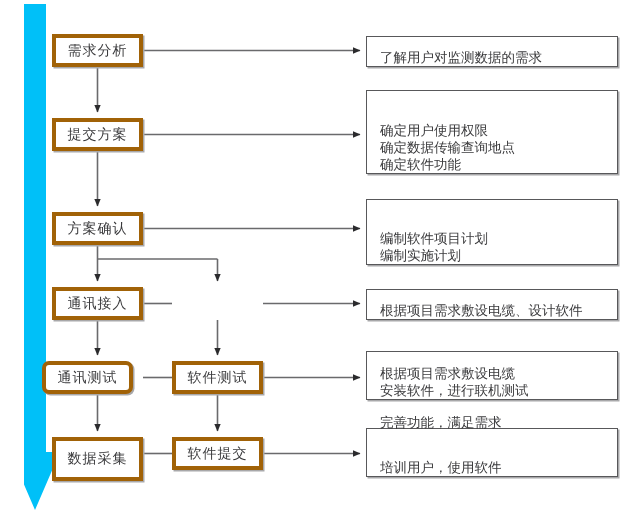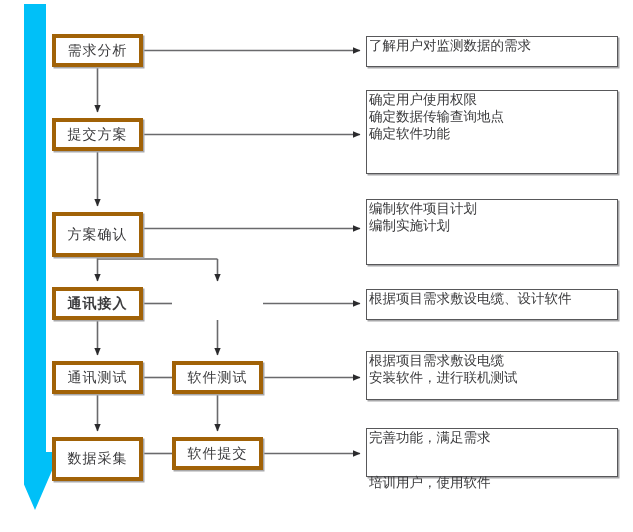--- a/index.html
+++ b/index.html
@@ -32,22 +32,22 @@
     line-height:1.1;
   }
 
   
   .descbox{
     position:absolute;
     box-sizing:border-box;
     background:#ffffff;
     border:1px solid #58585a;
     box-shadow:1.5px 1.5px 0 0 #a8a8aa;
-    display:flex;flex-direction:column;justify-content:flex-start;
-    padding-left:2px;
+    display:flex;flex-direction:column;justify-content:flex-end;
+    padding-left:13px;
   }
   .descbox .line{
     font-size:13.5px;
     color:#3a3a3c;
     line-height:17px;
     white-space:nowrap;
   }
 
   
   .conn{position:absolute;}
@@ -100,27 +100,27 @@
       </g>
     </svg>
   </div>
 
   <div class="node" style="left:52px;top:34px;width:91px;height:33px;">
     <span class="label">需求分析</span>
   </div>
   <div class="node" style="left:52px;top:118px;width:91px;height:33px;">
     <span class="label">提交方案</span>
   </div>
-  <div class="node" style="left:52px;top:212px;width:91px;height:45px;">
+  <div class="node" style="left:52px;top:212px;width:91px;height:33px;">
     <span class="label">方案确认</span>
   </div>
-  <div class="node" style="left:52px;top:287px;width:91px;height:33px;font-weight:bold;">
+  <div class="node" style="left:52px;top:287px;width:91px;height:33px;">
     <span class="label">通讯接入</span>
   </div>
-  <div class="node" style="left:52px;top:361px;width:91px;height:33px;">
+  <div class="node" style="left:42px;top:361px;width:91px;height:33px;border-radius:7px;">
     <span class="label">通讯测试</span>
   </div>
   <div class="node" style="left:52px;top:437px;width:91px;height:44px;">
     <span class="label">数据采集</span>
   </div>
 
   <div class="node" style="left:172px;top:361px;width:91px;height:33px;">
     <span class="label">软件测试</span>
   </div>
   <div class="node" style="left:172px;top:437px;width:91px;height:33px;">

